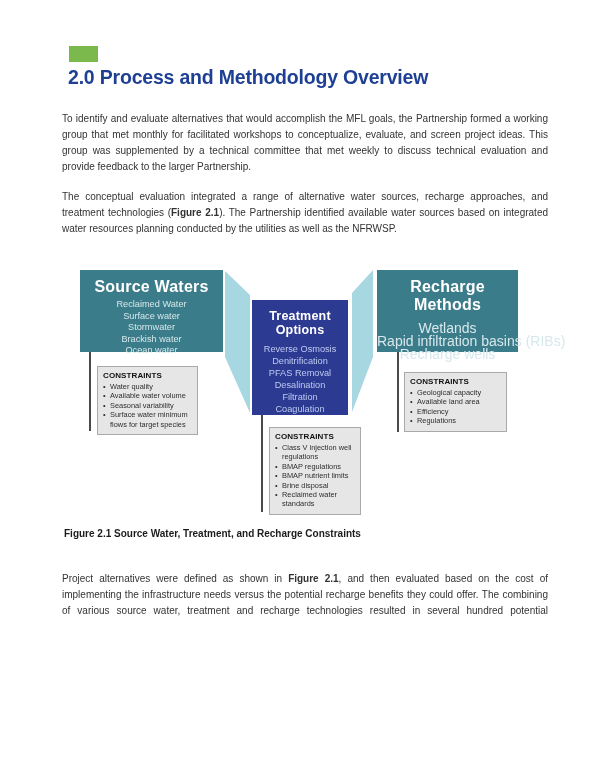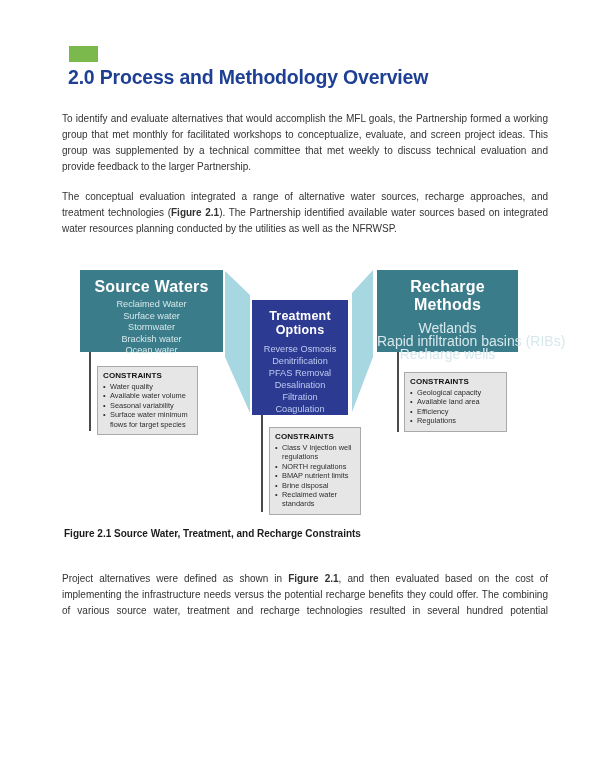--- a/index.html
+++ b/index.html
@@ -128,21 +128,21 @@
       <div class="ct">CONSTRAINTS</div>
       <div class="ci">Water quality</div>
       <div class="ci">Available water volume</div>
       <div class="ci">Seasonal variability</div>
       <div class="ci">Surface water minimum flows for target species</div>
     </div>
 
     <div class="cons cons-mid">
       <div class="ct">CONSTRAINTS</div>
       <div class="ci">Class V injection well regulations</div>
-      <div class="ci">NORTH regulations</div>
+      <div class="ci">BMAP regulations</div>
       <div class="ci">BMAP nutrient limits</div>
       <div class="ci">Brine disposal</div>
       <div class="ci">Reclaimed water standards</div>
     </div>
 
     <div class="cons cons-right">
       <div class="ct">CONSTRAINTS</div>
       <div class="ci">Geological capacity</div>
       <div class="ci">Available land area</div>
       <div class="ci">Efficiency</div>

